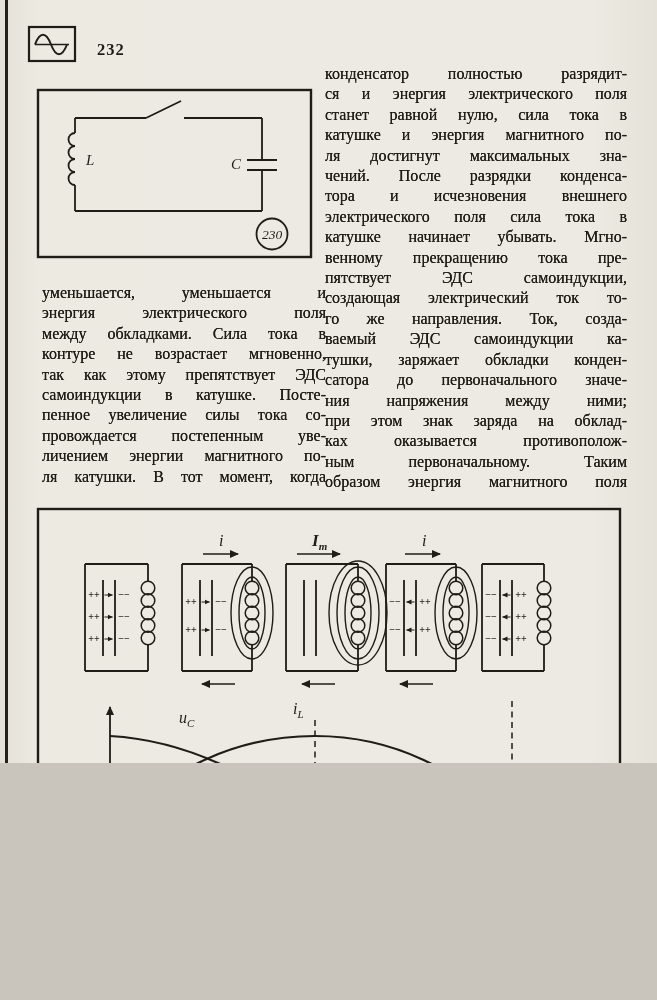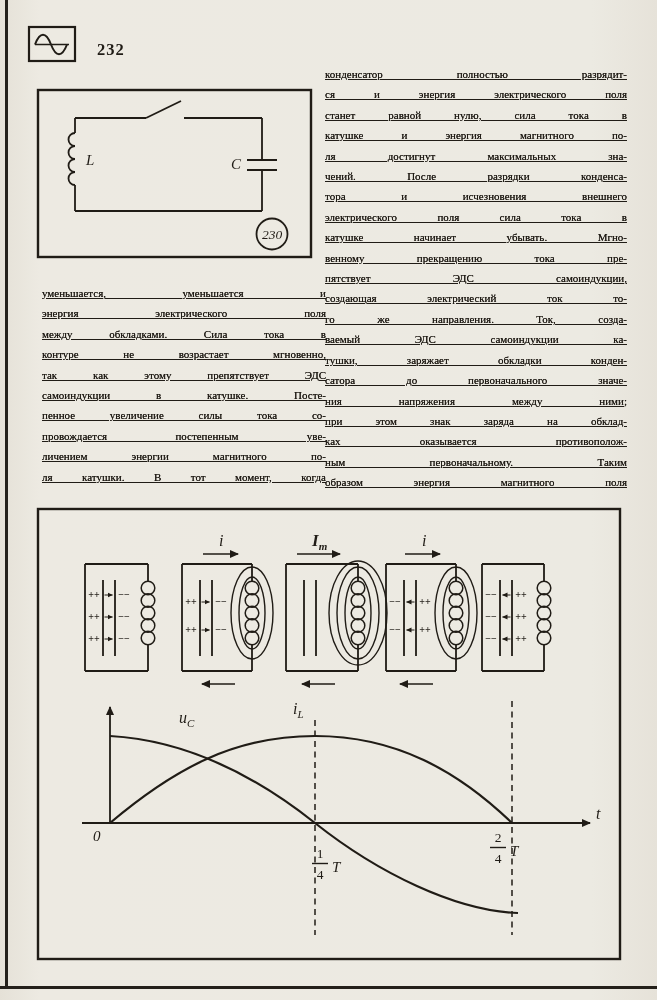--- a/index.html
+++ b/index.html
@@ -1,24 +1,24 @@
 <!DOCTYPE html>
 <html lang="ru"><head>
 <meta charset="utf-8">
 <style>
   html,body{margin:0;padding:0;}
   body{width:657px;height:1000px;background:#c9c5bc;font-family:"Liberation Serif",serif;}
-  .page{position:relative;width:657px;height:1000px;background:linear-gradient(90deg,#e5e1d7 0%,#edeae2 6%,#eceae2 90%,#e6e2d9 100%);overflow:hidden;color:#201c16;}
+  .page{position:relative;width:657px;height:763px;background:linear-gradient(90deg,#e5e1d7 0%,#edeae2 6%,#eceae2 90%,#e6e2d9 100%);overflow:hidden;color:#201c16;}
   .edge-left{position:absolute;left:5px;top:0;width:3px;height:989px;background:#24201a;}
   .edge-bottom{position:absolute;left:0px;top:986px;width:657px;height:3px;background:#24201a;}
   .page-number{position:absolute;left:97px;top:40px;font-size:16.5px;font-weight:bold;letter-spacing:1px;}
   .logo{position:absolute;left:27px;top:25px;}
   .fig-circuit{position:absolute;left:36px;top:88px;}
   .fig-osc{position:absolute;left:36px;top:507px;}
-  .col{position:absolute;font-size:11px;line-height:20.4px;text-align:justify;text-align-last:justify;white-space:pre-line;text-shadow:0 0 0.35px #201c16;text-decoration:underline;}
+  .col{position:absolute;font-size:16px;line-height:20.4px;text-align:justify;text-align-last:justify;white-space:pre-line;text-shadow:0 0 0.35px #201c16;}
   .col-left{left:42px;top:283px;width:284px;}
   .col-right{left:325px;top:64px;width:302px;}
   svg{display:block;}
   svg .ln{stroke:#201c16;fill:none;}
   svg text{fill:#201c16;font-family:"Liberation Serif",serif;}
   .sign{font-size:10px;font-weight:bold;text-anchor:middle;}
   .var{font-style:italic;}
 </style>
 </head>
 <body>

